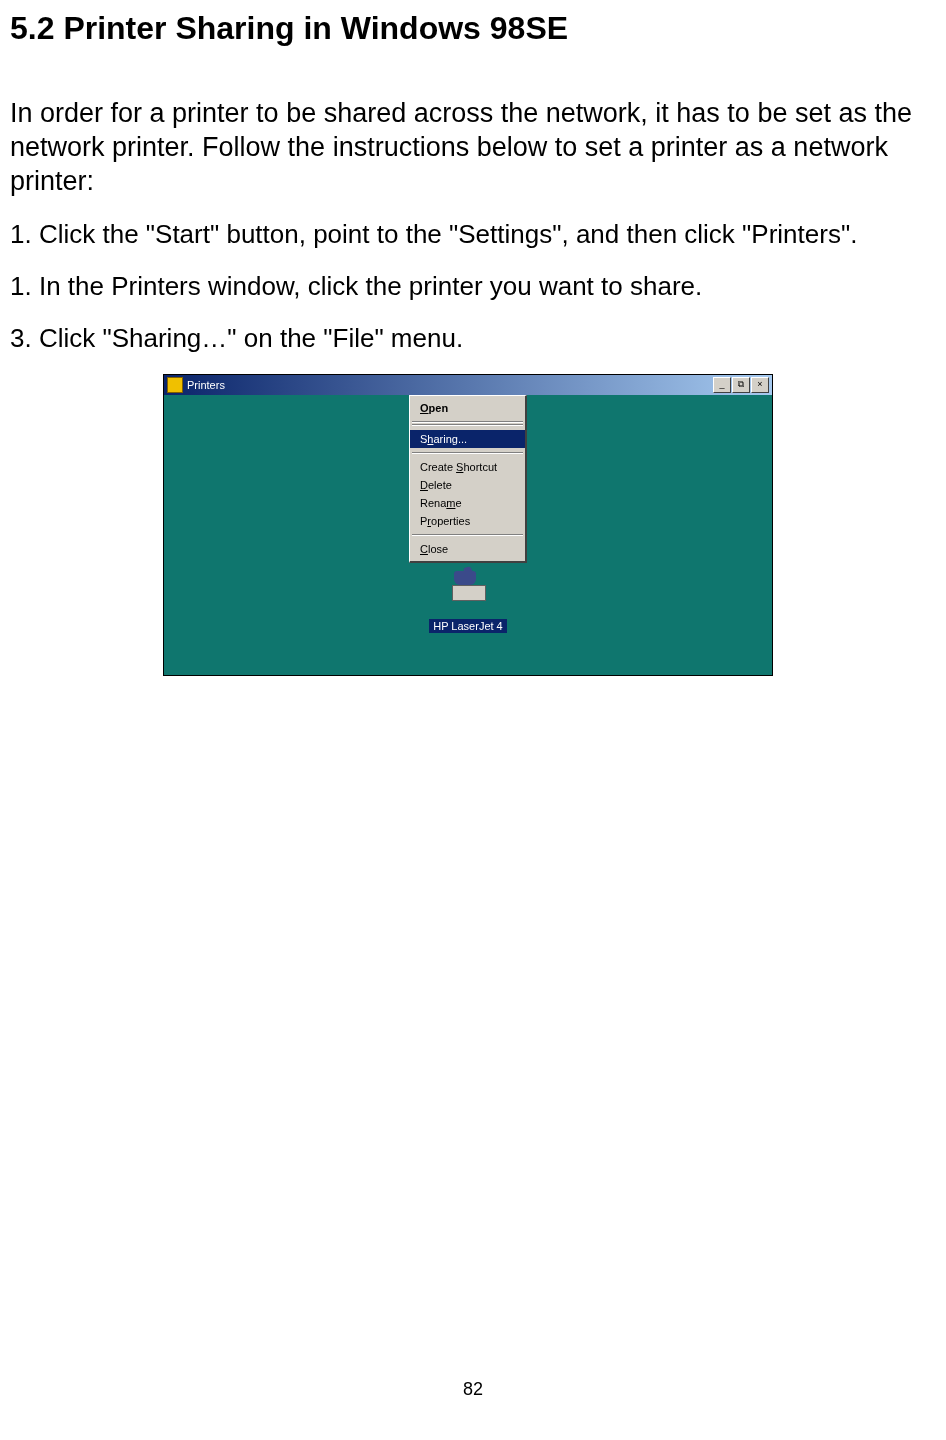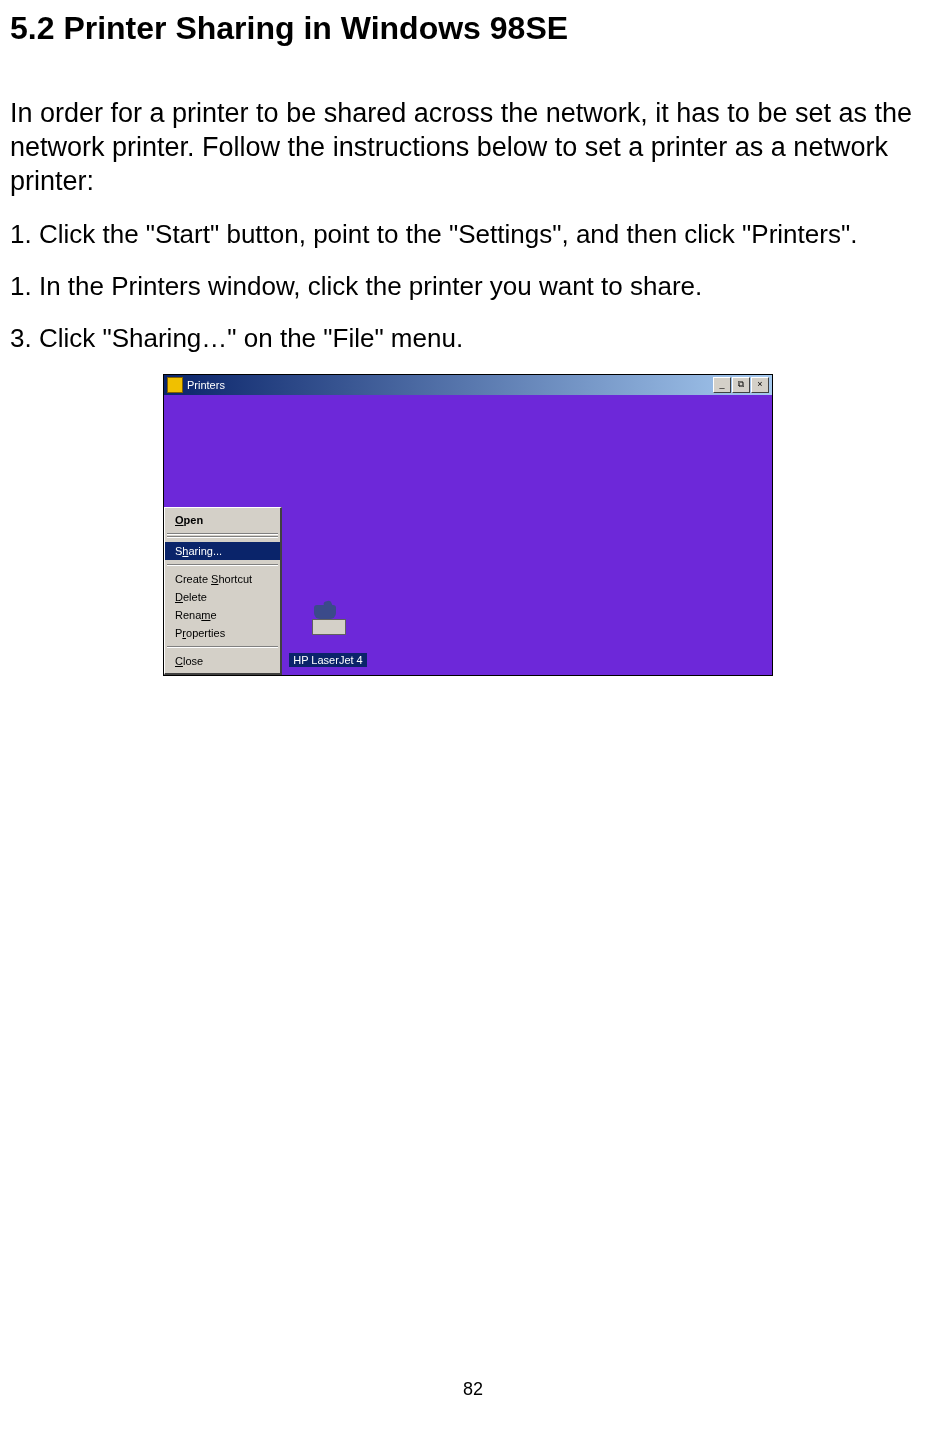--- a/index.html
+++ b/index.html
@@ -105,24 +105,25 @@
       padding: 2px 8px;
     }
     .menubar .menu-item.open {
       background: #fff;
       border-top: 1px solid #808080;
       border-left: 1px solid #808080;
       border-right: 1px solid #fff;
     }
     .content-row {
       display: flex;
-      align-items: flex-end;
-      background: #6d28d9;
+      align-items: center;
+      background: #0f766e;
       min-height: 280px;
       position: relative;
+      flex-direction: column;
     }
     .dropdown {
       background: #d4d0c8;
       border-top: 1px solid #fff;
       border-left: 1px solid #fff;
       border-right: 2px solid #404040;
       border-bottom: 2px solid #404040;
       font-family: "MS Sans Serif", Tahoma, sans-serif;
       font-size: 11px;
       width: 115px;

